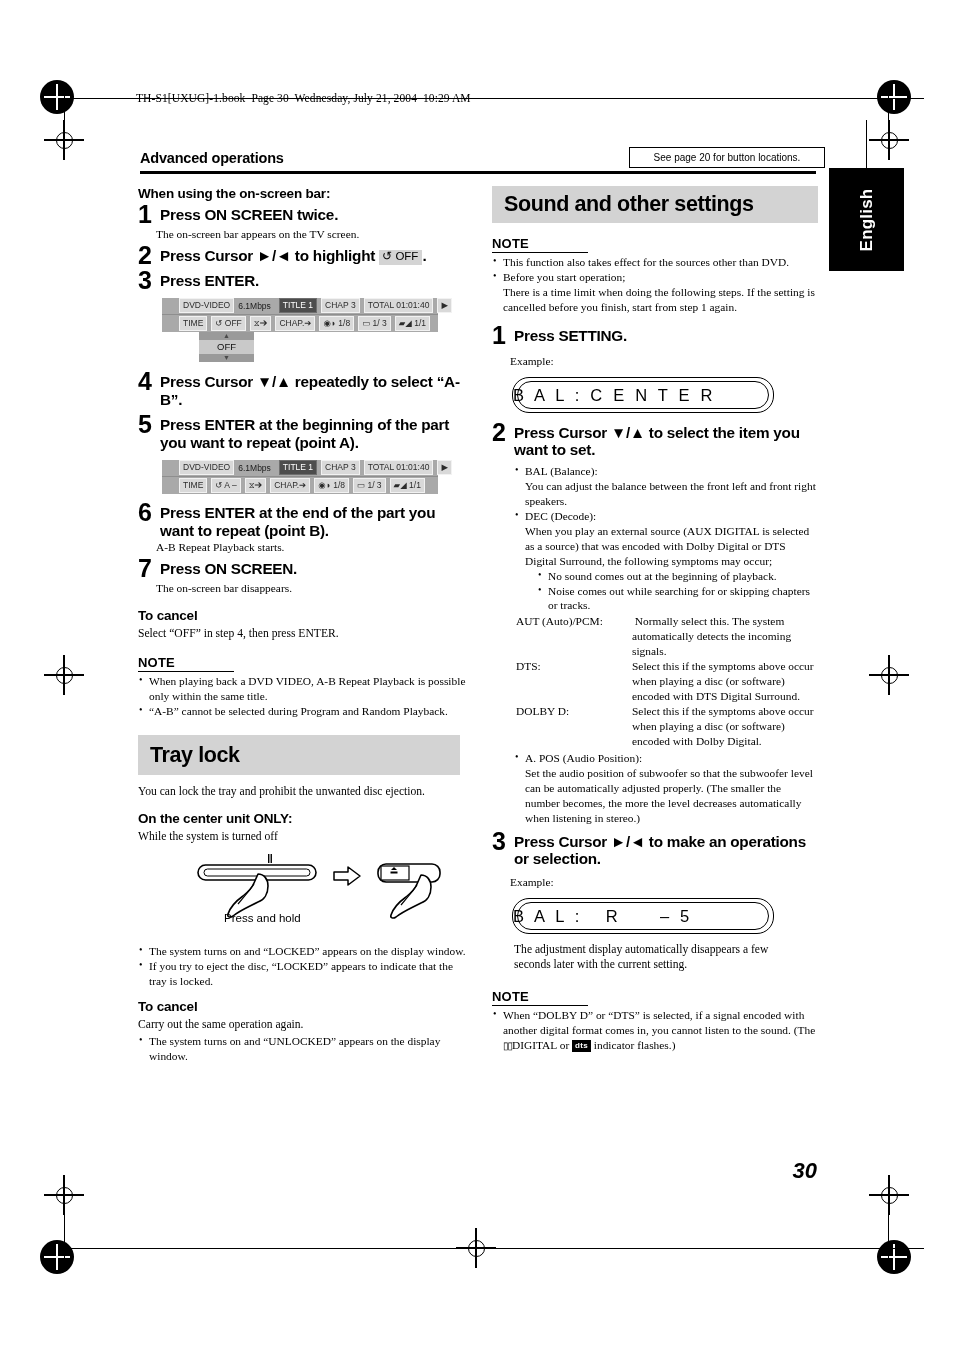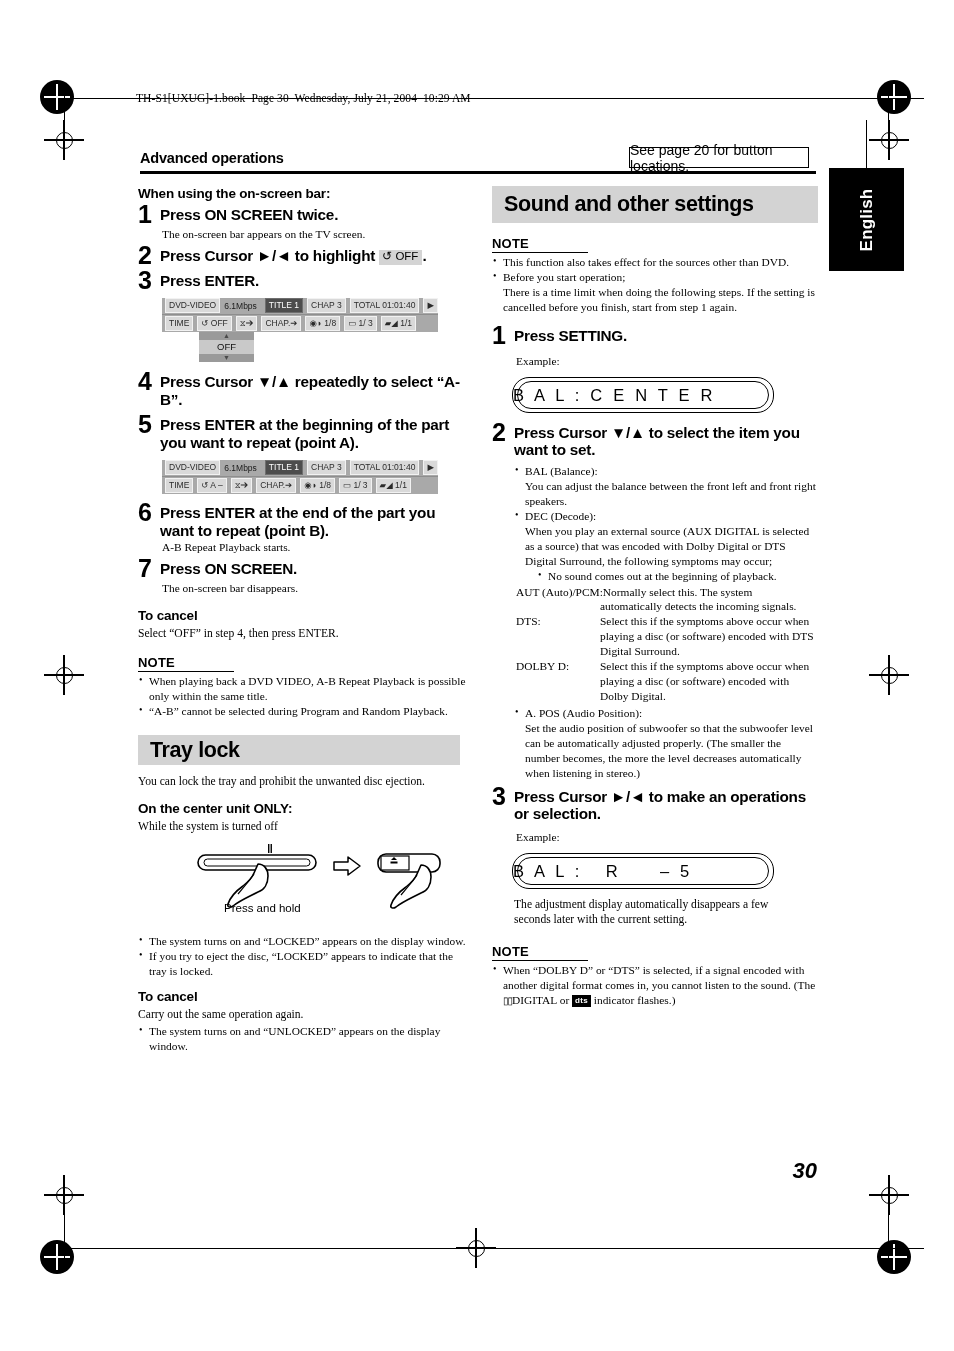--- a/index.html
+++ b/index.html
@@ -65,26 +65,26 @@
   }
   .rule-top {
     position: absolute;
     left: 140px; top: 171px;
     width: 676px; height: 2.5px;
     background: #000;
   }
   .seepage-box {
     position: absolute;
     left: 629px; top: 147px;
-    width: 180px; height: 21px;
+    width: 196px; height: 21px;
     border: 1.2px solid #000;
     box-sizing: border-box;
     display: flex; align-items: center; justify-content: center;
     font-family: "Liberation Sans", sans-serif;
-    font-size: 14px;
+    font-size: 10px;
     background: #fff;
   }
 
   
   .lang-tab {
     position: absolute;
     left: 829px; top: 168px;
     width: 75px; height: 103px;
     background: #000;
   }
@@ -136,21 +136,21 @@
   }
   .step .txt {
     font-family: "Liberation Sans", sans-serif;
     font-weight: bold;
     font-size: 15.3px;
     line-height: 1.16;
     letter-spacing: -0.25px;
     padding-top: 1px;
   }
   .step-desc {
-    margin: 1px 0 0 24px;
+    margin: 1px 0 0 18px;
     font-family: "Liberation Serif", serif;
     font-size: 11.4px;
     line-height: 1.3;
   }
 
   
   .chip {
     display: inline-block;
     background: #d4d4d4;
     padding: 0 4px 1px 3px;
@@ -158,21 +158,21 @@
     font-size: 11.5px;
     font-weight: normal;
     vertical-align: 1px;
     letter-spacing: 0;
   }
   .chip .loop { font-size: 12px; }
 
   
   .banner {
     background: #d3d3d3;
-    height: 30px;
+    height: 40px;
     display: flex;
     align-items: center;
     padding-left: 12px;
     box-sizing: border-box;
   }
   .banner span {
     font-family: "Liberation Sans", sans-serif;
     font-weight: bold;
     font-size: 21.5px;
     letter-spacing: -0.4px;
@@ -226,21 +226,21 @@
     width: 276px;
     margin: 6px 0 0 24px;
     font-family: "Liberation Sans", sans-serif;
   }
   .osd-row {
     background: #a9a9a9;
     height: 17px;
     display: flex;
     align-items: center;
     box-sizing: border-box;
-    padding: 0 3px;
+    padding: 0 17px;
     gap: 4px;
   }
   .osd-row.r1 { border-bottom: 1px solid #8e8e8e; }
   .osd-cell {
     background: #d9d9d9;
     color: #2b2b2b;
     font-size: 8.5px;
     line-height: 11px;
     padding: 1px 3px;
     white-space: nowrap;
@@ -311,21 +311,21 @@
   }
   .tray-illu .cap {
     position: absolute;
     left: 86px; top: 58px;
     font-family: "Liberation Sans", sans-serif;
     font-size: 11.5px;
   }
 
   
   .deflist { margin-left: 24px; }
-  .defrow { display: flex; font-size: 11.4px; line-height: 1.31; }
+  .defrow { display: flex; font-size: 11.4px; line-height: 1.31; gap: 32px; }
   .defrow .dt { flex: 0 0 84px; }
   .defrow .dd { flex: 1 1 auto; }
   .defrow.nowide .dt { flex: 0 0 auto; }
 
   
   .pageno {
     position: absolute;
     right: 137px; bottom: 167px;
     font-family: "Liberation Sans", sans-serif;
     font-weight: bold;
@@ -585,20 +585,21 @@
     <ul class="bullets" style="margin-left:22px; margin-top:5px;">
       <li>
         <span>BAL (Balance):</span><br>
         <span>You can adjust the balance between the front left and front right speakers.</span>
       </li>
       <li>
         <span>DEC (Decode):</span><br>
         <span>When you play an external source (AUX DIGITAL is selected as a source) that was encoded with Dolby Digital or DTS Digital Surround, the following symptoms may occur;</span>
         <ul class="subbul">
           <li>No sound comes out at the beginning of playback.</li>
+          <li>Noise comes out while searching for or skipping chapters or tracks.</li>
         </ul>
       </li>
     </ul>
 
     <div class="deflist" style="margin-left:24px; margin-top:1px;">
       <div class="defrow nowide">
         <span class="dt">AUT (Auto)/PCM:</span>
         <span class="dd">Normally select this. The system</span>
       </div>
       <div class="defrow">

